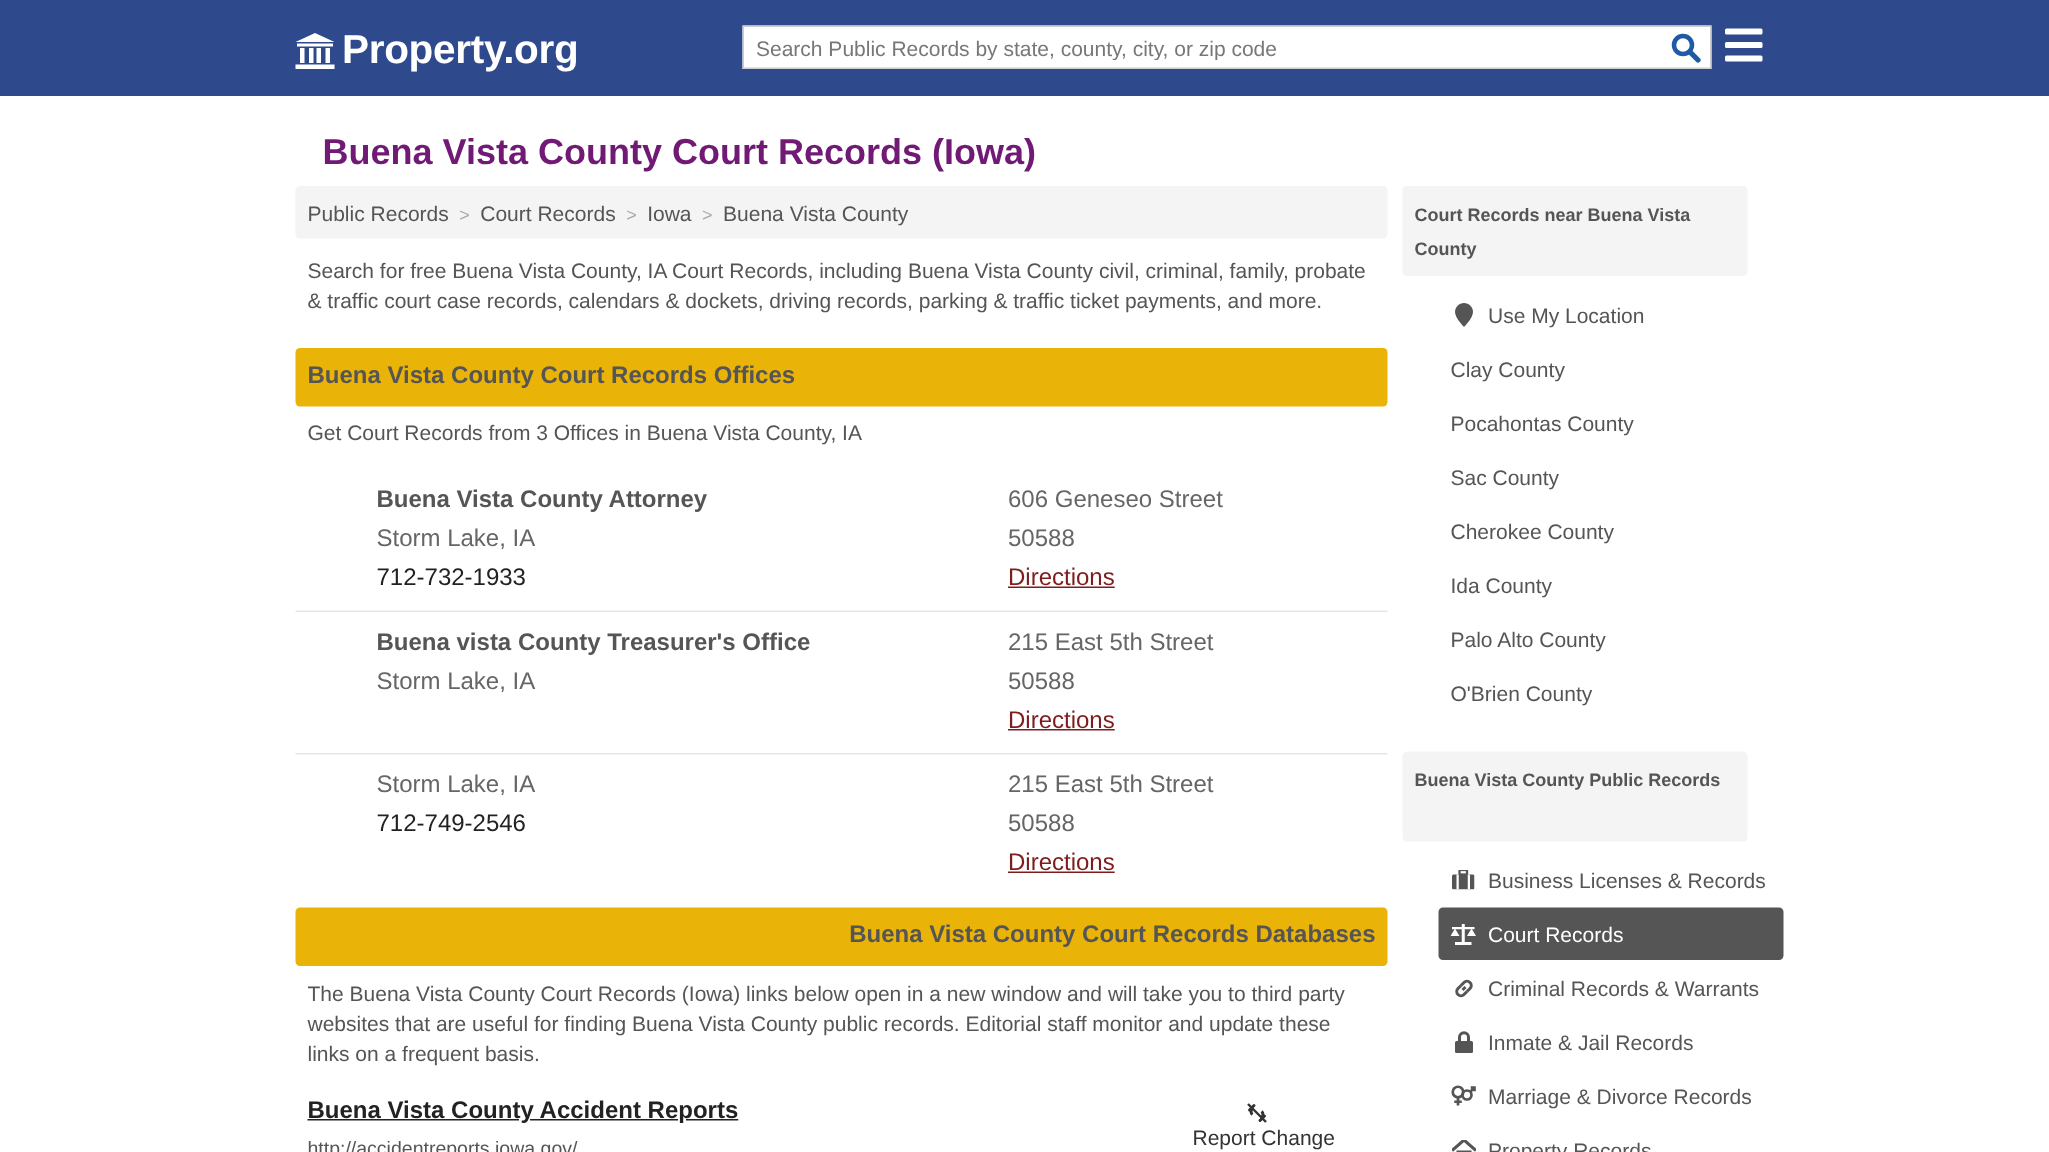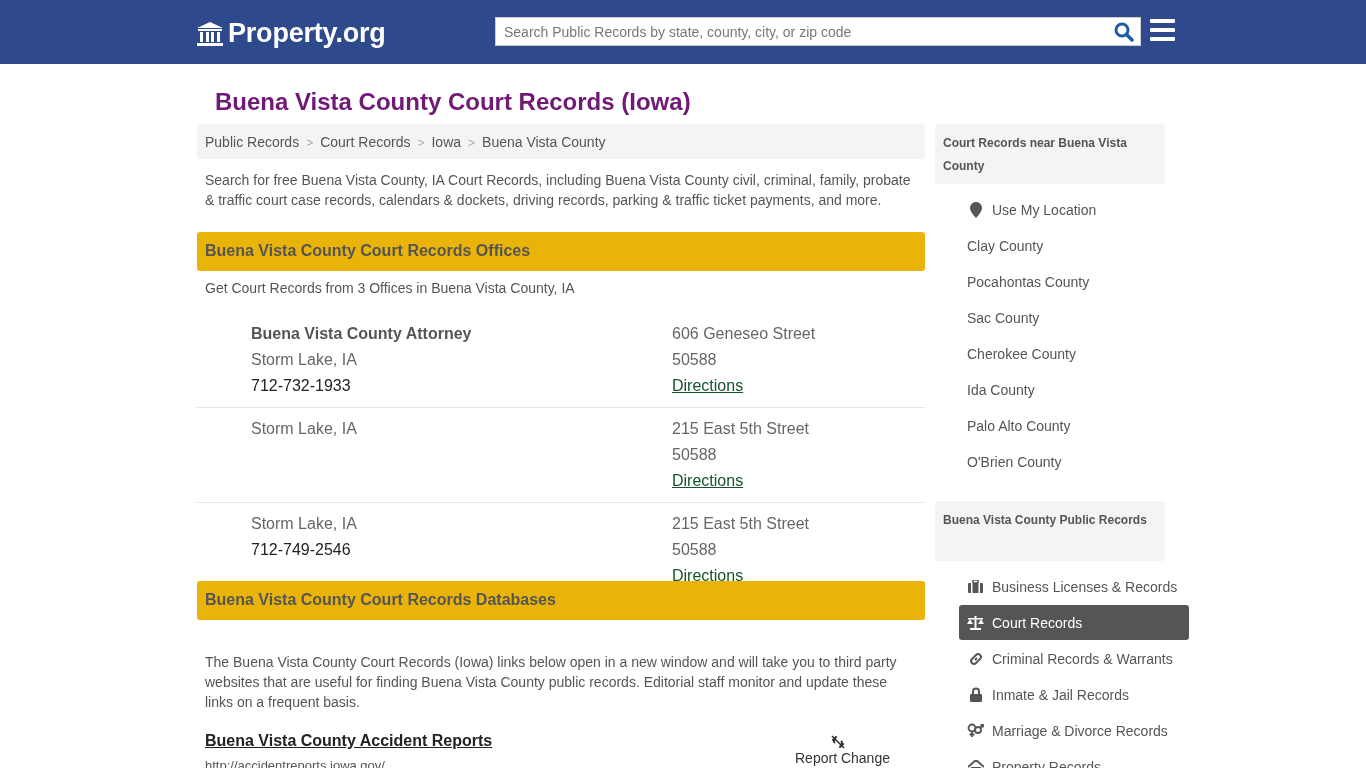--- a/index.html
+++ b/index.html
@@ -30,21 +30,21 @@
 
   .office { position: absolute; left: 197px; width: 728px; height: 95px; }
   .office.bordered { border-bottom: 1px solid #e5e5e5; }
   .office .col-left { position: absolute; left: 8px; top: 8px; margin-left: 46px; }
   .office .col-right { position: absolute; left: 475px; top: 8px; }
   .office .line { height: 26px; font-size: 16px; line-height: 26px; }
   .office .name { font-weight: bold; color: #555555; }
   .office .city { color: #666666; }
   .office .phone { color: #222222; }
   .office .addr { color: #666666; }
-  .office .dir { color: #14532d; text-decoration: underline; cursor: pointer; }
+  .office .dir { color: #7f1d1d; text-decoration: underline; cursor: pointer; }
 
   .db-intro { position: absolute; left: 205px; top: 652px; width: 710px; font-size: 14px; line-height: 20px; color: #555555; }
   .db-link { position: absolute; left: 205px; top: 732px; font-size: 16px; font-weight: bold; color: #222222; text-decoration: underline; cursor: pointer; }
   .db-url { position: absolute; left: 205px; top: 758px; font-size: 13px; color: #555555; text-decoration: underline; }
   .report-change { position: absolute; left: 795px; top: 734px; font-size: 14px; color: #333333; display: flex; align-items: center; cursor: pointer; flex-direction: column; }
   .report-change svg { margin-right: 8px; }
 
   .side-head { position: absolute; left: 935px; width: 230px; background: #f4f4f4; border-radius: 3px; padding: 8px 8px; font-size: 12px; font-weight: bold; line-height: 23px; color: #555555; }
   .side-item { position: absolute; left: 935px; width: 230px; height: 35px; padding: 0 8px; display: flex; align-items: center; font-size: 14px; color: #555555; cursor: pointer; border-radius: 3px; margin-left: 24px; }
   .side-item .ico { width: 17px; height: 16px; margin-right: 8px; display: inline-flex; align-items: center; justify-content: center; }
@@ -99,20 +99,21 @@
   </div>
   <div class="col-right">
     <div class="line addr">606 Geneseo Street</div>
     <div class="line addr">50588</div>
     <div class="line"><a class="dir">Directions</a></div>
   </div>
 </div>
 
 <div class="office bordered" style="top:408px;">
   <div class="col-left">
+    <div class="line name">Buena vista County Treasurer's Office</div>
     <div class="line city">Storm Lake, IA</div>
   </div>
   <div class="col-right">
     <div class="line addr">215 East 5th Street</div>
     <div class="line addr">50588</div>
     <div class="line"><a class="dir">Directions</a></div>
   </div>
 </div>
 
 <div class="office" style="top:503px;">
@@ -120,21 +121,21 @@
     <div class="line city">Storm Lake, IA</div>
     <div class="line phone">712-749-2546</div>
   </div>
   <div class="col-right">
     <div class="line addr">215 East 5th Street</div>
     <div class="line addr">50588</div>
     <div class="line"><a class="dir">Directions</a></div>
   </div>
 </div>
 
-<div class="section-head" style="top:581px;">Buena Vista County Court Records Databases</div>
+<div class="section-head" style="top:605px;text-align:right;">Buena Vista County Court Records Databases</div>
 <p class="db-intro">The Buena Vista County Court Records (Iowa) links below open in a new window and will take you to third party websites that are useful for finding Buena Vista County public records. Editorial staff monitor and update these links on a frequent basis.</p>
 <a class="db-link">Buena Vista County Accident Reports</a>
 <div class="db-url">http://accidentreports.iowa.gov/</div>
 <div class="report-change">
   <svg width="16" height="16" viewBox="0 0 16 16">
     <path d="M3 6 L6 3 M10 13 L13 10" stroke="#333" stroke-width="2" fill="none" stroke-linecap="round"></path>
     <path d="M2 2 L14 14" stroke="#333" stroke-width="1.6"></path>
     <path d="M5 9 a2.5 2.5 0 0 1 0 -4 M11 7 a2.5 2.5 0 0 1 0 4" stroke="#333" stroke-width="2" fill="none"></path>
   </svg>
   <span>Report Change</span>

